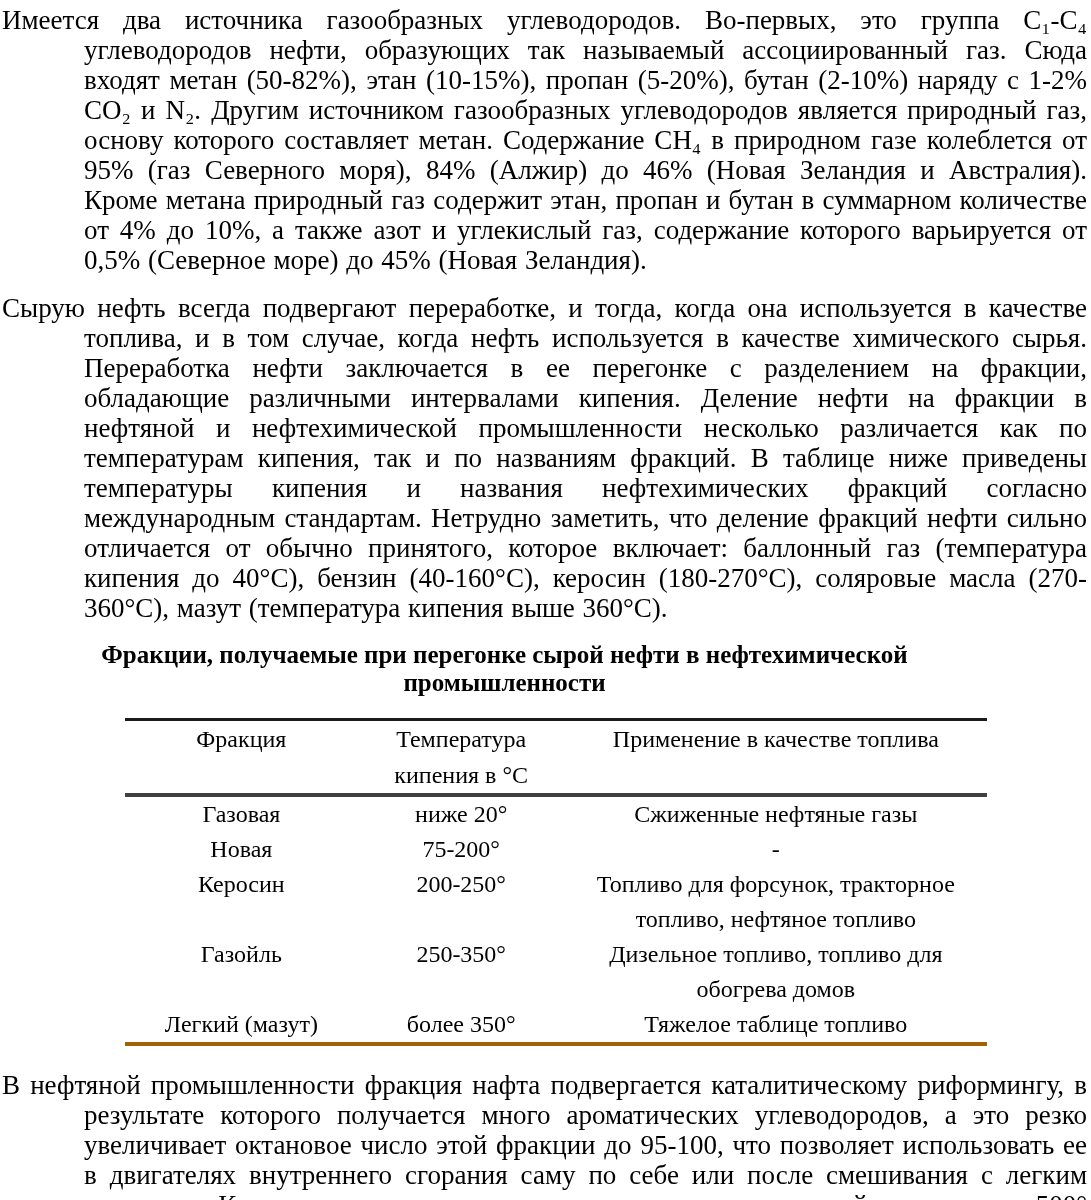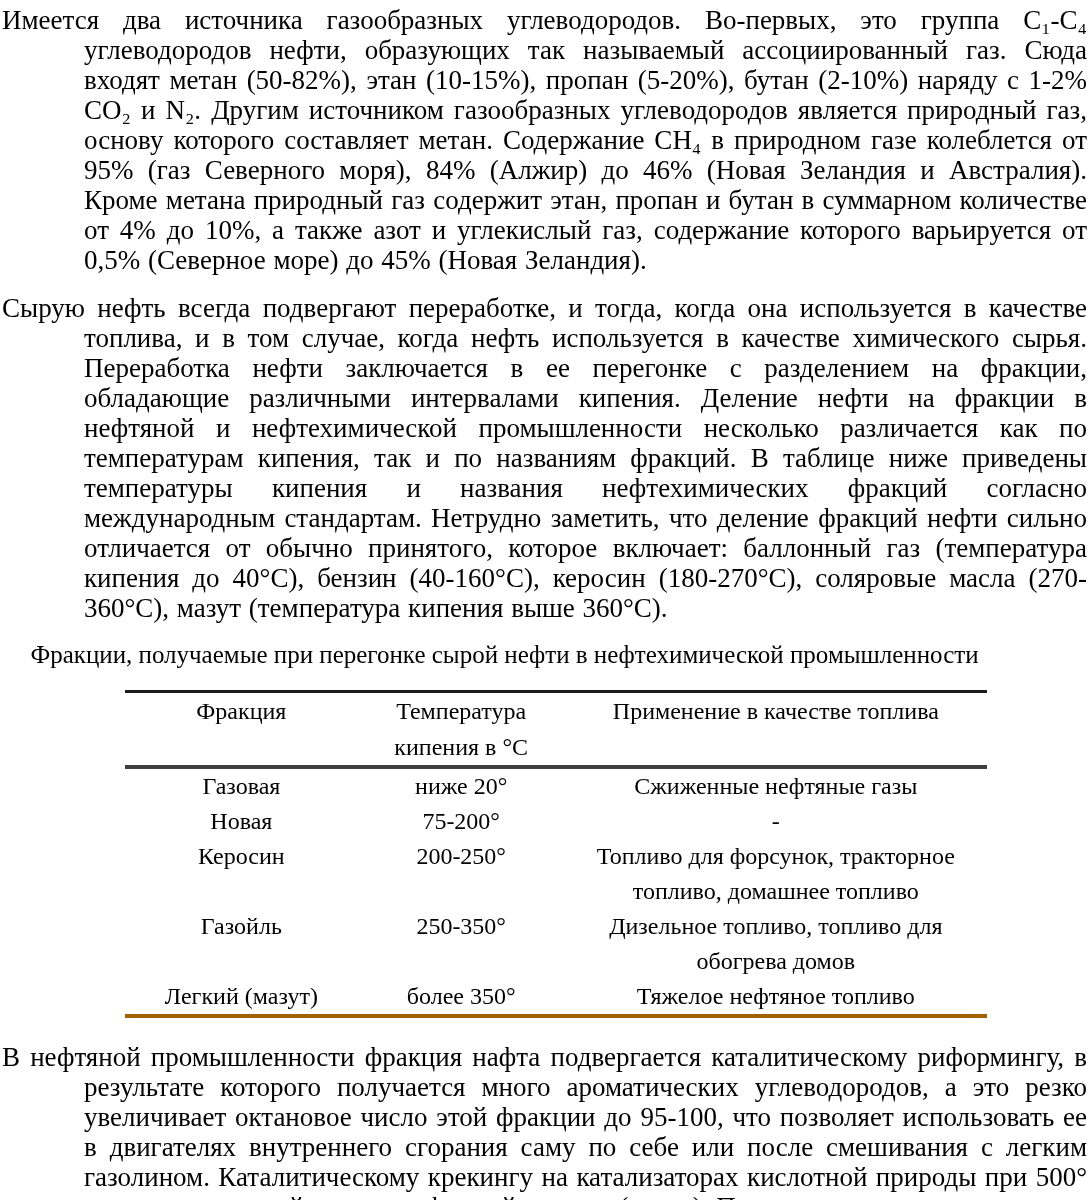--- a/index.html
+++ b/index.html
@@ -30,21 +30,21 @@
     word-spacing: 1px;
   }
   .table-label {
     margin: 0 0 9px 0;
     font-style: italic;
   }
   .table-title {
     width: 1005px;
     margin: 8px 0 21px 0;
     text-align: center;
-    font-weight: normal;
+    font-weight: bold;
     font-size: 25px;
     line-height: 28px;
   }
   .tbl-wrap {
     margin: 0 0 24px 123px;
     width: 862px;
   }
   table.fractions {
     width: 100%;
     border-collapse: collapse;
@@ -108,31 +108,31 @@
           <td>Сжиженные нефтяные газы</td>
         </tr>
         <tr>
           <td>Новая</td>
           <td>75-200°</td>
           <td>-</td>
         </tr>
         <tr>
           <td>Керосин</td>
           <td>200-250°</td>
-          <td>Топливо для форсунок, тракторное топливо, домашнее топливо</td>
+          <td>Топливо для форсунок, тракторное топливо, нефтяное топливо</td>
         </tr>
         <tr>
           <td>Газойль</td>
           <td>250-350°</td>
           <td>Дизельное топливо, топливо для обогрева домов</td>
         </tr>
         <tr>
           <td>Легкий (мазут)</td>
           <td>более 350°</td>
-          <td>Тяжелое нефтяное топливо</td>
+          <td>Тяжелое таблице топливо</td>
         </tr>
       </tbody>
     </table>
   </div>
 
   <p class="para">В нефтяной промышленности фракция нафта подвергается каталитическому риформингу, в результате которого получается много ароматических углеводородов, а это резко увеличивает октановое число этой фракции до 95-100, что позволяет использовать ее в двигателях внутреннего сгорания саму по себе или после смешивания с легким газолином. Каталитическому крекингу на катализаторах кислотной природы при 500° подвергается газойль и атмосферный остаток (мазут). При этом получается</p>
 
 </div>
 
 </body></html>

